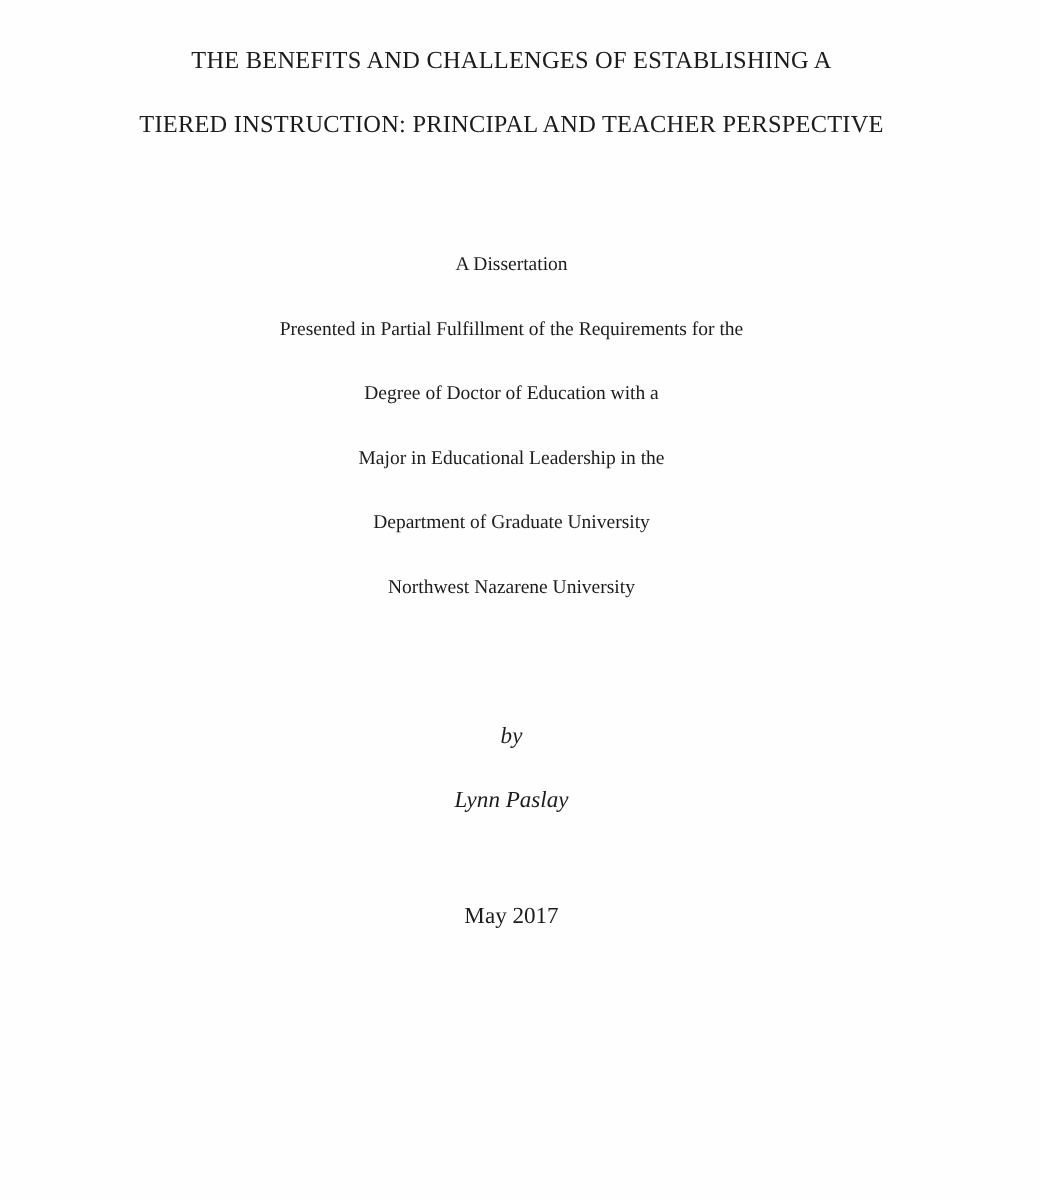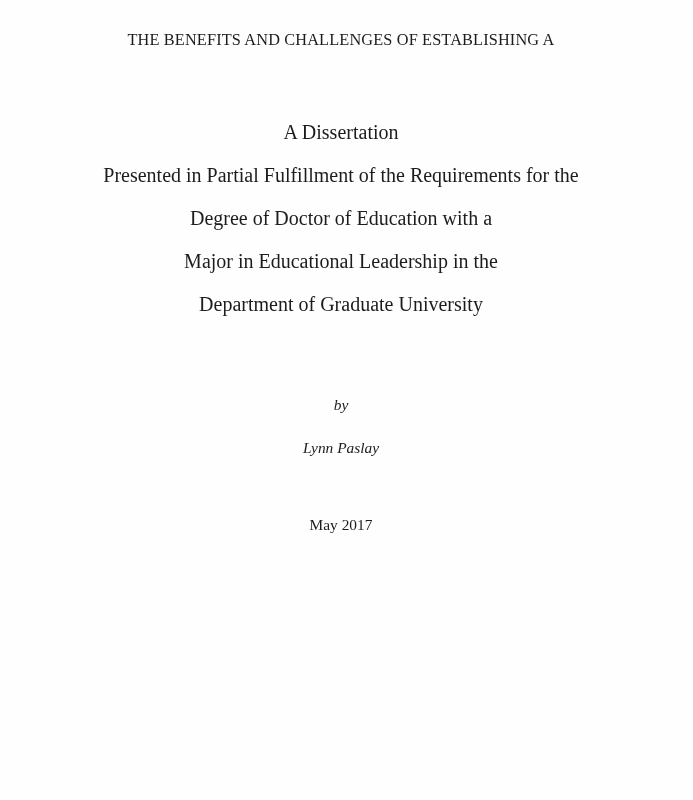--- a/index.html
+++ b/index.html
@@ -43,21 +43,21 @@
     letter-spacing: 0.15px;
     font-weight: normal;
     white-space: nowrap;
   }
 
   .gap-title-to-body {
     height: 50px;
   }
 
   .body-block .body-line {
-    font-size: 20px;
+    font-size: 13px;
     line-height: 43px;
     font-weight: normal;
     white-space: nowrap;
     text-align: center;
   }
 
   .gap-body-to-author {
     height: 57px;
   }
 
@@ -90,30 +90,32 @@
   }
 </style>
 </head>
 <body>
 
 <div class="page">
   <div class="content">
 
     <div class="title-block">
       <div class="title-line">THE BENEFITS AND CHALLENGES OF ESTABLISHING A</div>
+      <div class="title-line">TIERED INSTRUCTION: PRINCIPAL AND TEACHER PERSPECTIVE</div>
     </div>
 
     <div class="gap-title-to-body"></div>
 
     <div class="body-block">
       <div class="body-line">A Dissertation</div>
       <div class="body-line">Presented in Partial Fulfillment of the Requirements for the</div>
       <div class="body-line">Degree of Doctor of Education with a</div>
       <div class="body-line">Major in Educational Leadership in the</div>
       <div class="body-line">Department of Graduate University</div>
+      <div class="body-line">Northwest Nazarene University</div>
     </div>
 
     <div class="gap-body-to-author"></div>
 
     <div class="author-block">
       <div class="body-line">by</div>
       <div class="body-line">Lynn Paslay</div>
     </div>
 
     <div class="gap-author-to-date"></div>

